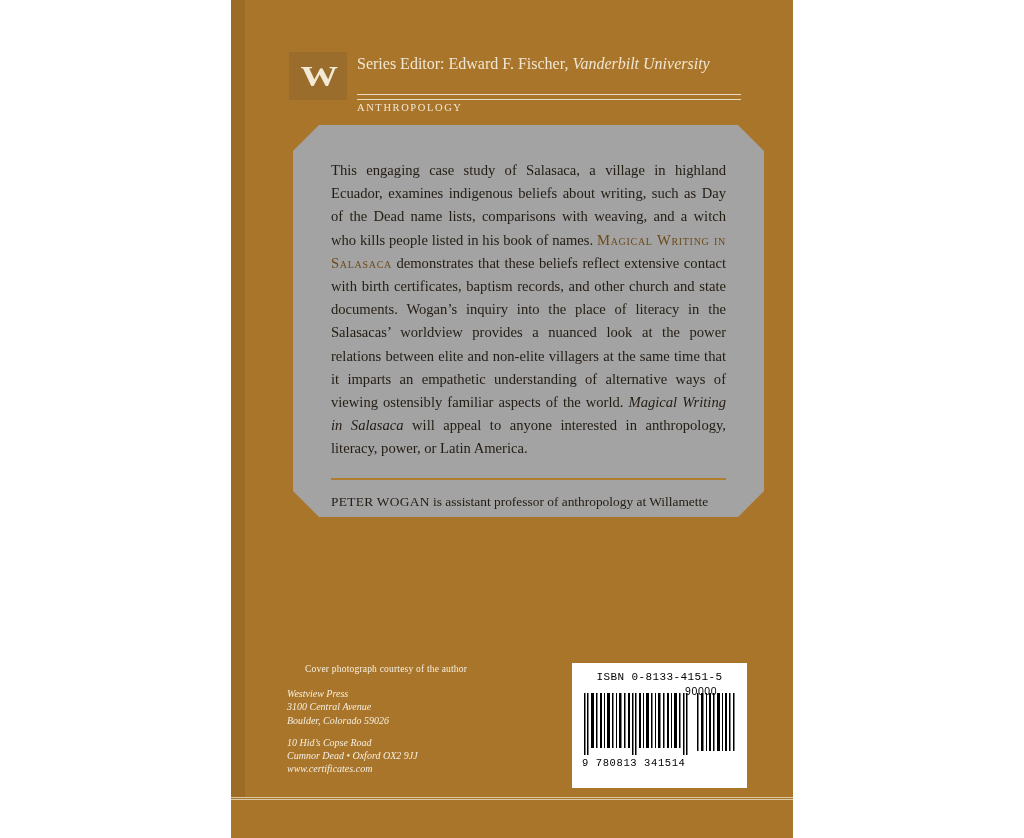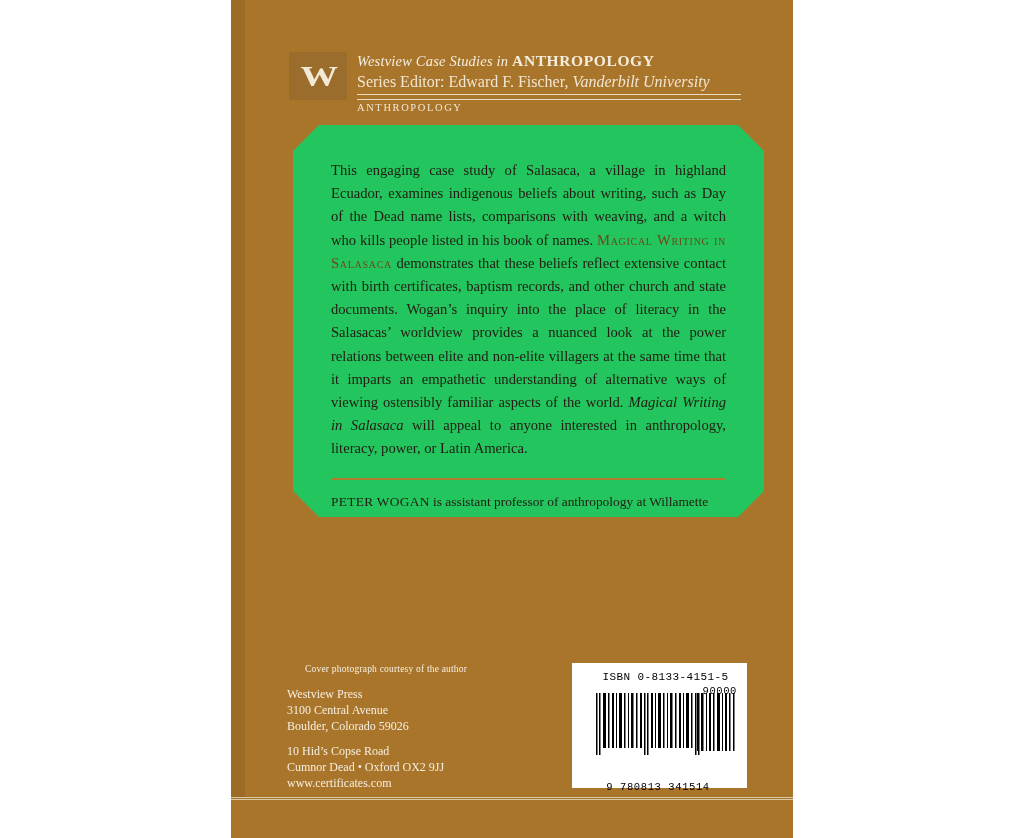--- a/index.html
+++ b/index.html
@@ -124,21 +124,21 @@
     color: #f3e9d6;
     font-variant: small-caps;
   }
   
   .blurb {
     position: absolute;
     left: 62px;
     top: 125px;
     width: 471px;
     height: 392px;
-    background: #22c55e;
+    background: #a3a3a3;
     -webkit-clip-path: polygon(26px 0, calc(100% - 26px) 0, 100% 26px, 100% calc(100% - 26px), calc(100% - 26px) 100%, 26px 100%, 0 calc(100% - 26px), 0 26px);
     clip-path: polygon(26px 0, calc(100% - 26px) 0, 100% 26px, 100% calc(100% - 26px), calc(100% - 26px) 100%, 26px 100%, 0 calc(100% - 26px), 0 26px);
     box-sizing: border-box;
     padding: 34px 38px 26px 38px;
   }
   .blurb p {
     margin: 0;
     font-size: 14.6px;
     line-height: 1.59;
     color: #231c13;
@@ -174,38 +174,39 @@
     left: 74px;
     top: 664px;
     font-size: 9.5px;
     color: #f6efe1;
     letter-spacing: 0.2px;
   }
   .publisher-block {
     position: absolute;
     left: 56px;
     top: 687px;
-    font-size: 12px;
+    font-size: 10px;
     line-height: 1.33;
     color: #f6efe1;
+    font-style: italic;
   }
   .publisher-block .gap {
     display: block;
     height: 9px;
   }
   
   .barcode-box {
     position: absolute;
     left: 341px;
     top: 663px;
     width: 175px;
     height: 125px;
     background: #ffffff;
     box-sizing: border-box;
-    padding: 8px 10px 6px 22px;
+    padding: 8px 10px 6px 10px;
   }
   .isbn-text {
     font-family: "Liberation Mono", monospace;
     font-size: 11px;
     letter-spacing: 0.4px;
     color: #000;
     text-align: center;
     margin-bottom: 2px;
   }
   .bc-row {
@@ -222,55 +223,52 @@
   .bars-add {
     position: absolute;
     right: 2px;
     top: 8px;
     width: 38px;
     height: 62px;
   }
   .bars-main svg, .bars-add svg { display: block; }
   .ean-digits {
     position: absolute;
-    left: 8px;
+    left: 0;
     top: 72px;
     width: 112px;
     font-family: "Liberation Mono", monospace;
     font-size: 10.5px;
     letter-spacing: 0.6px;
     color: #000;
-    text-align: center;
-    margin-top: 24px;
   }
   .add-digits {
     position: absolute;
     right: 0px;
     top: 0px;
     width: 52px;
-    font-family: Liberation Mono, monospace;
+    font-family: Liberation Sans, sans-serif;
     font-size: 10.5px;
     letter-spacing: 0.6px;
     color: #000;
-    text-align: right;
+    text-align: left;
   }
 </style>
 </head>
 <body>
 
 <div class="page">
   <div class="cover">
     <div class="spine-strip"></div>
 
     <div class="series-header">
       <div class="logo-box">
         <span class="w-mark">W</span>
       </div>
       <div class="series-text">
-        <div class="series-line1"><span class="italic">Westview Case Studies in </span><span class="caps">ANTHROPOLOGY</span></div>
         <div class="series-line2"><span>Series Editor: Edward F. Fischer, </span><span class="italic">Vanderbilt University</span></div>
       </div>
       <div class="series-rule"></div>
       <div class="series-discipline">ANTHROPOLOGY</div>
     </div>
 
     <div class="blurb">
       <p><span>This engaging case study of Salasaca, a village in highland Ecuador, examines indigenous beliefs about writing, such as Day of the Dead name lists, comparisons with weaving, and a witch who kills people listed in his book of names. </span><span class="sc">Magical Writing in Salasaca</span><span> demonstrates that these beliefs reflect extensive contact with birth certificates, baptism records, and other church and state documents. Wogan’s inquiry into the place of literacy in the Salasacas’ worldview provides a nuanced look at the power relations between elite and non-elite villagers at the same time that it imparts an empathetic understanding of alternative ways of viewing ostensibly familiar aspects of the world. </span><span class="it">Magical Writing in Salasaca</span><span> will appeal to anyone interested in anthropology, literacy, power, or Latin America.</span></p>
       <div class="author-rule"></div>
       <div class="author-note"><span class="name">PETER WOGAN</span><span> is assistant professor of anthropology at Willamette University.</span></div>

